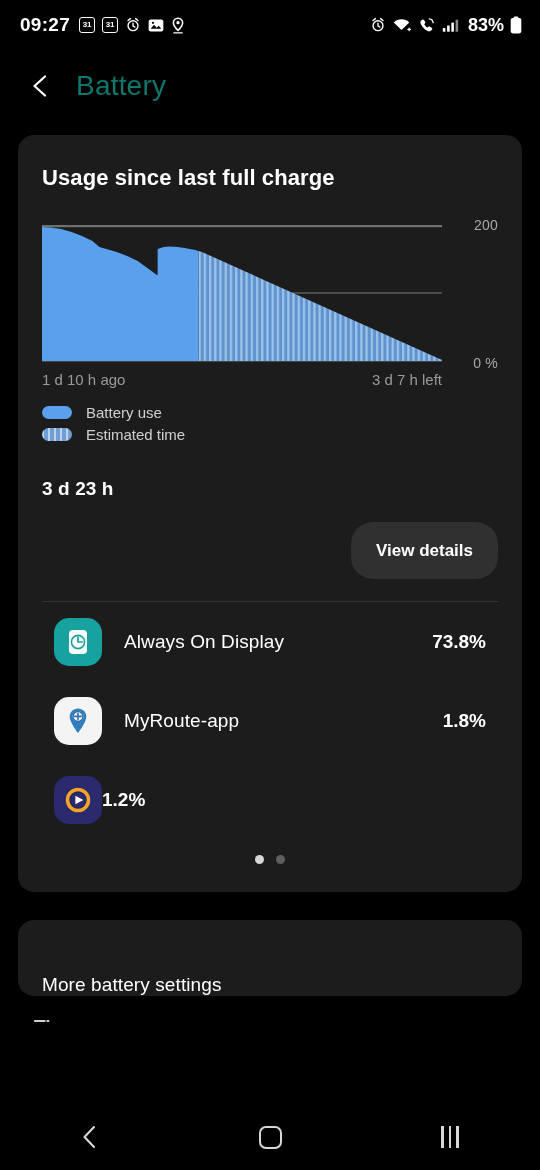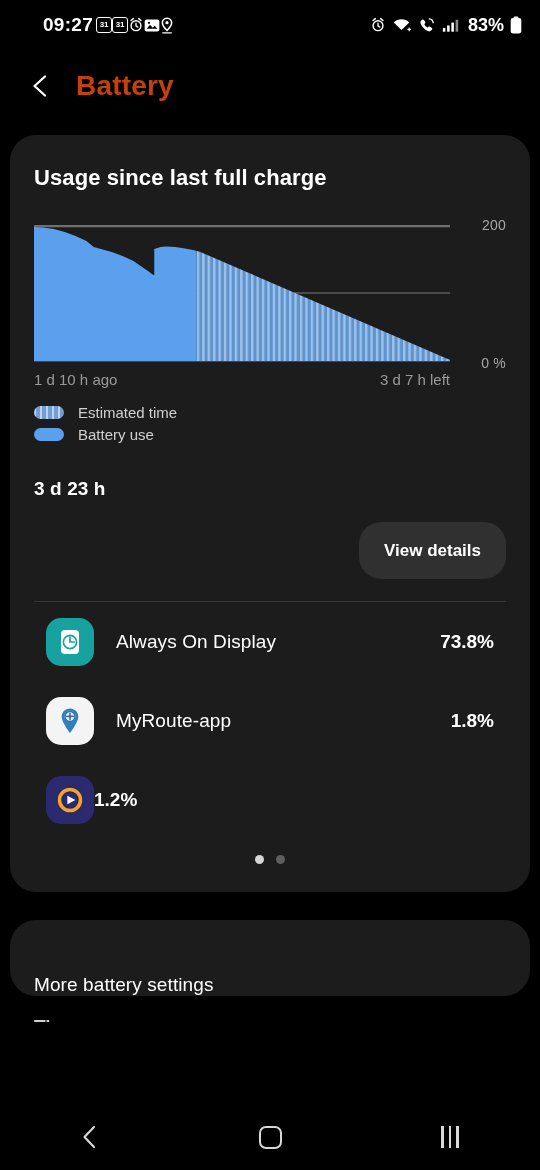--- a/index.html
+++ b/index.html
@@ -8,47 +8,47 @@
     background: #000000;
     font-family: "Liberation Sans", sans-serif;
     overflow: hidden;
   }
   body { position: relative; }
 
   
   .statusbar {
     height: 50px; width: 100%;
     display: flex; align-items: center;
-    padding: 0 18px 0 43px;
+    padding: 0 18px 0 20px;
     color: #ffffff;
   }
   .sb-time { font-size: 19px; font-weight: 600; letter-spacing: .3px; }
-  .sb-left-icons { display: flex; align-items: center; margin-left: 3px; }
+  .sb-left-icons { display: flex; align-items: center; gap: 7px; margin-left: 9px; }
   .sb-spacer { flex: 1; }
   .sb-right-icons { display: flex; align-items: center; gap: 6px; }
   .sb-batt-text { font-size: 18px; font-weight: 600; margin-left: 3px; }
   .cal-icon {
     width: 16px; height: 16px; border: 1.7px solid #fff; border-radius: 3px;
     font-size: 8px; font-weight: 700; line-height: 14px; text-align: center;
     color: #fff; overflow: hidden;
   }
   .icn { display: block; }
 
   
   .titlebar {
     height: 72px; display: flex; align-items: center; padding: 0 0 0 28px; gap: 22px;
   }
   .back-chevron { width: 26px; height: 26px; display: flex; align-items: center; }
-  .page-title { color: #c2410c; font-size: 28px; font-weight: 700; letter-spacing: .2px; }
+  .page-title { color: #0f766e; font-size: 28px; font-weight: 400; letter-spacing: .2px; }
 
   
   .card {
     background: #1c1c1c;
-    border-radius: 26px;
-    margin: 0 10px;
+    border-radius: 16px;
+    margin: 0 18px;
   }
   .card-usage { padding: 30px 0 22px 0; margin-top: 13px; }
   .usage-head {
     color: #ffffff; font-size: 22px; font-weight: 600;
     padding: 0 24px 0 24px; letter-spacing: .1px;
   }
 
   
   .chart-wrap { position: relative; margin: 34px 0 0 0; padding: 0 24px 0 24px; }
   .chart-area { position: relative; height: 137px; }
@@ -245,26 +245,26 @@
     </div>
   </div>
 
   <div class="chart-times">
     <span>1 d 10 h ago</span>
     <span>3 d 7 h left</span>
   </div>
 
   <div class="legend">
     <div class="legend-row">
+      <span class="legend-pill legend-solid"></span>
+      <span class="legend-label">Battery use</span>
+    </div>
+    <div class="legend-row">
       <span class="legend-pill legend-striped"></span>
       <span class="legend-label">Estimated time</span>
-    </div>
-    <div class="legend-row">
-      <span class="legend-pill legend-solid"></span>
-      <span class="legend-label">Battery use</span>
     </div>
   </div>
 
   <div class="fullcharge">
     <div class="fc-line2">3 d 23 h</div>
   </div>
 
   <div class="details-row">
     <button class="btn-details">View details</button>
   </div>

